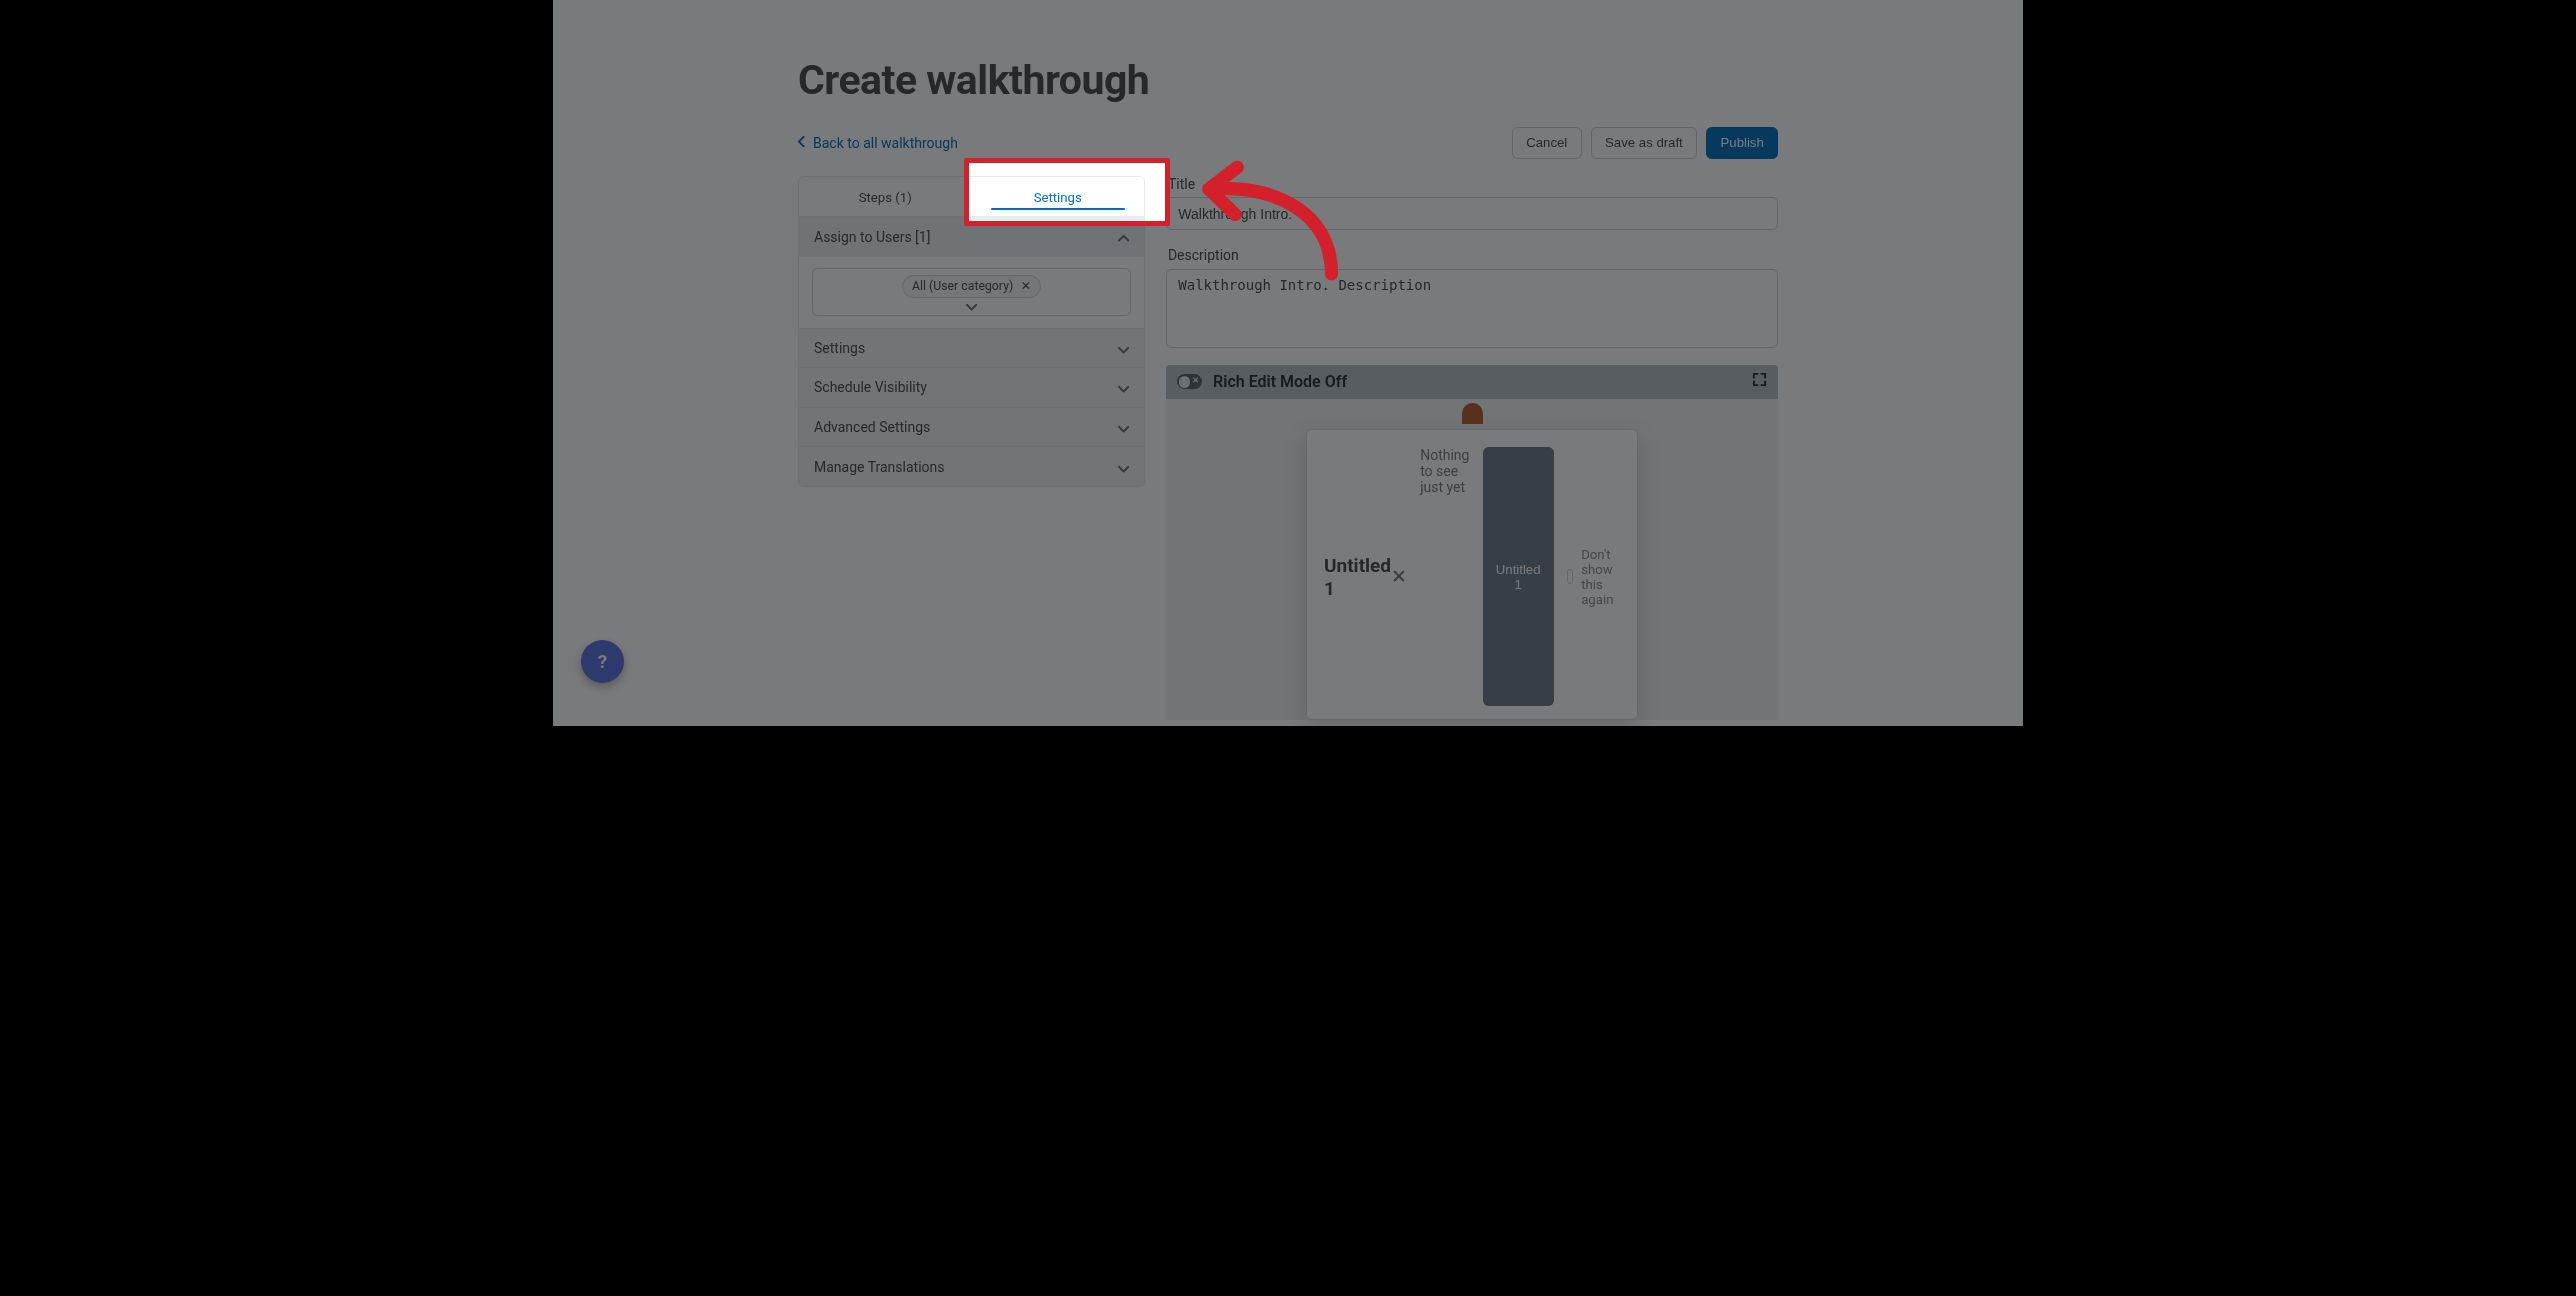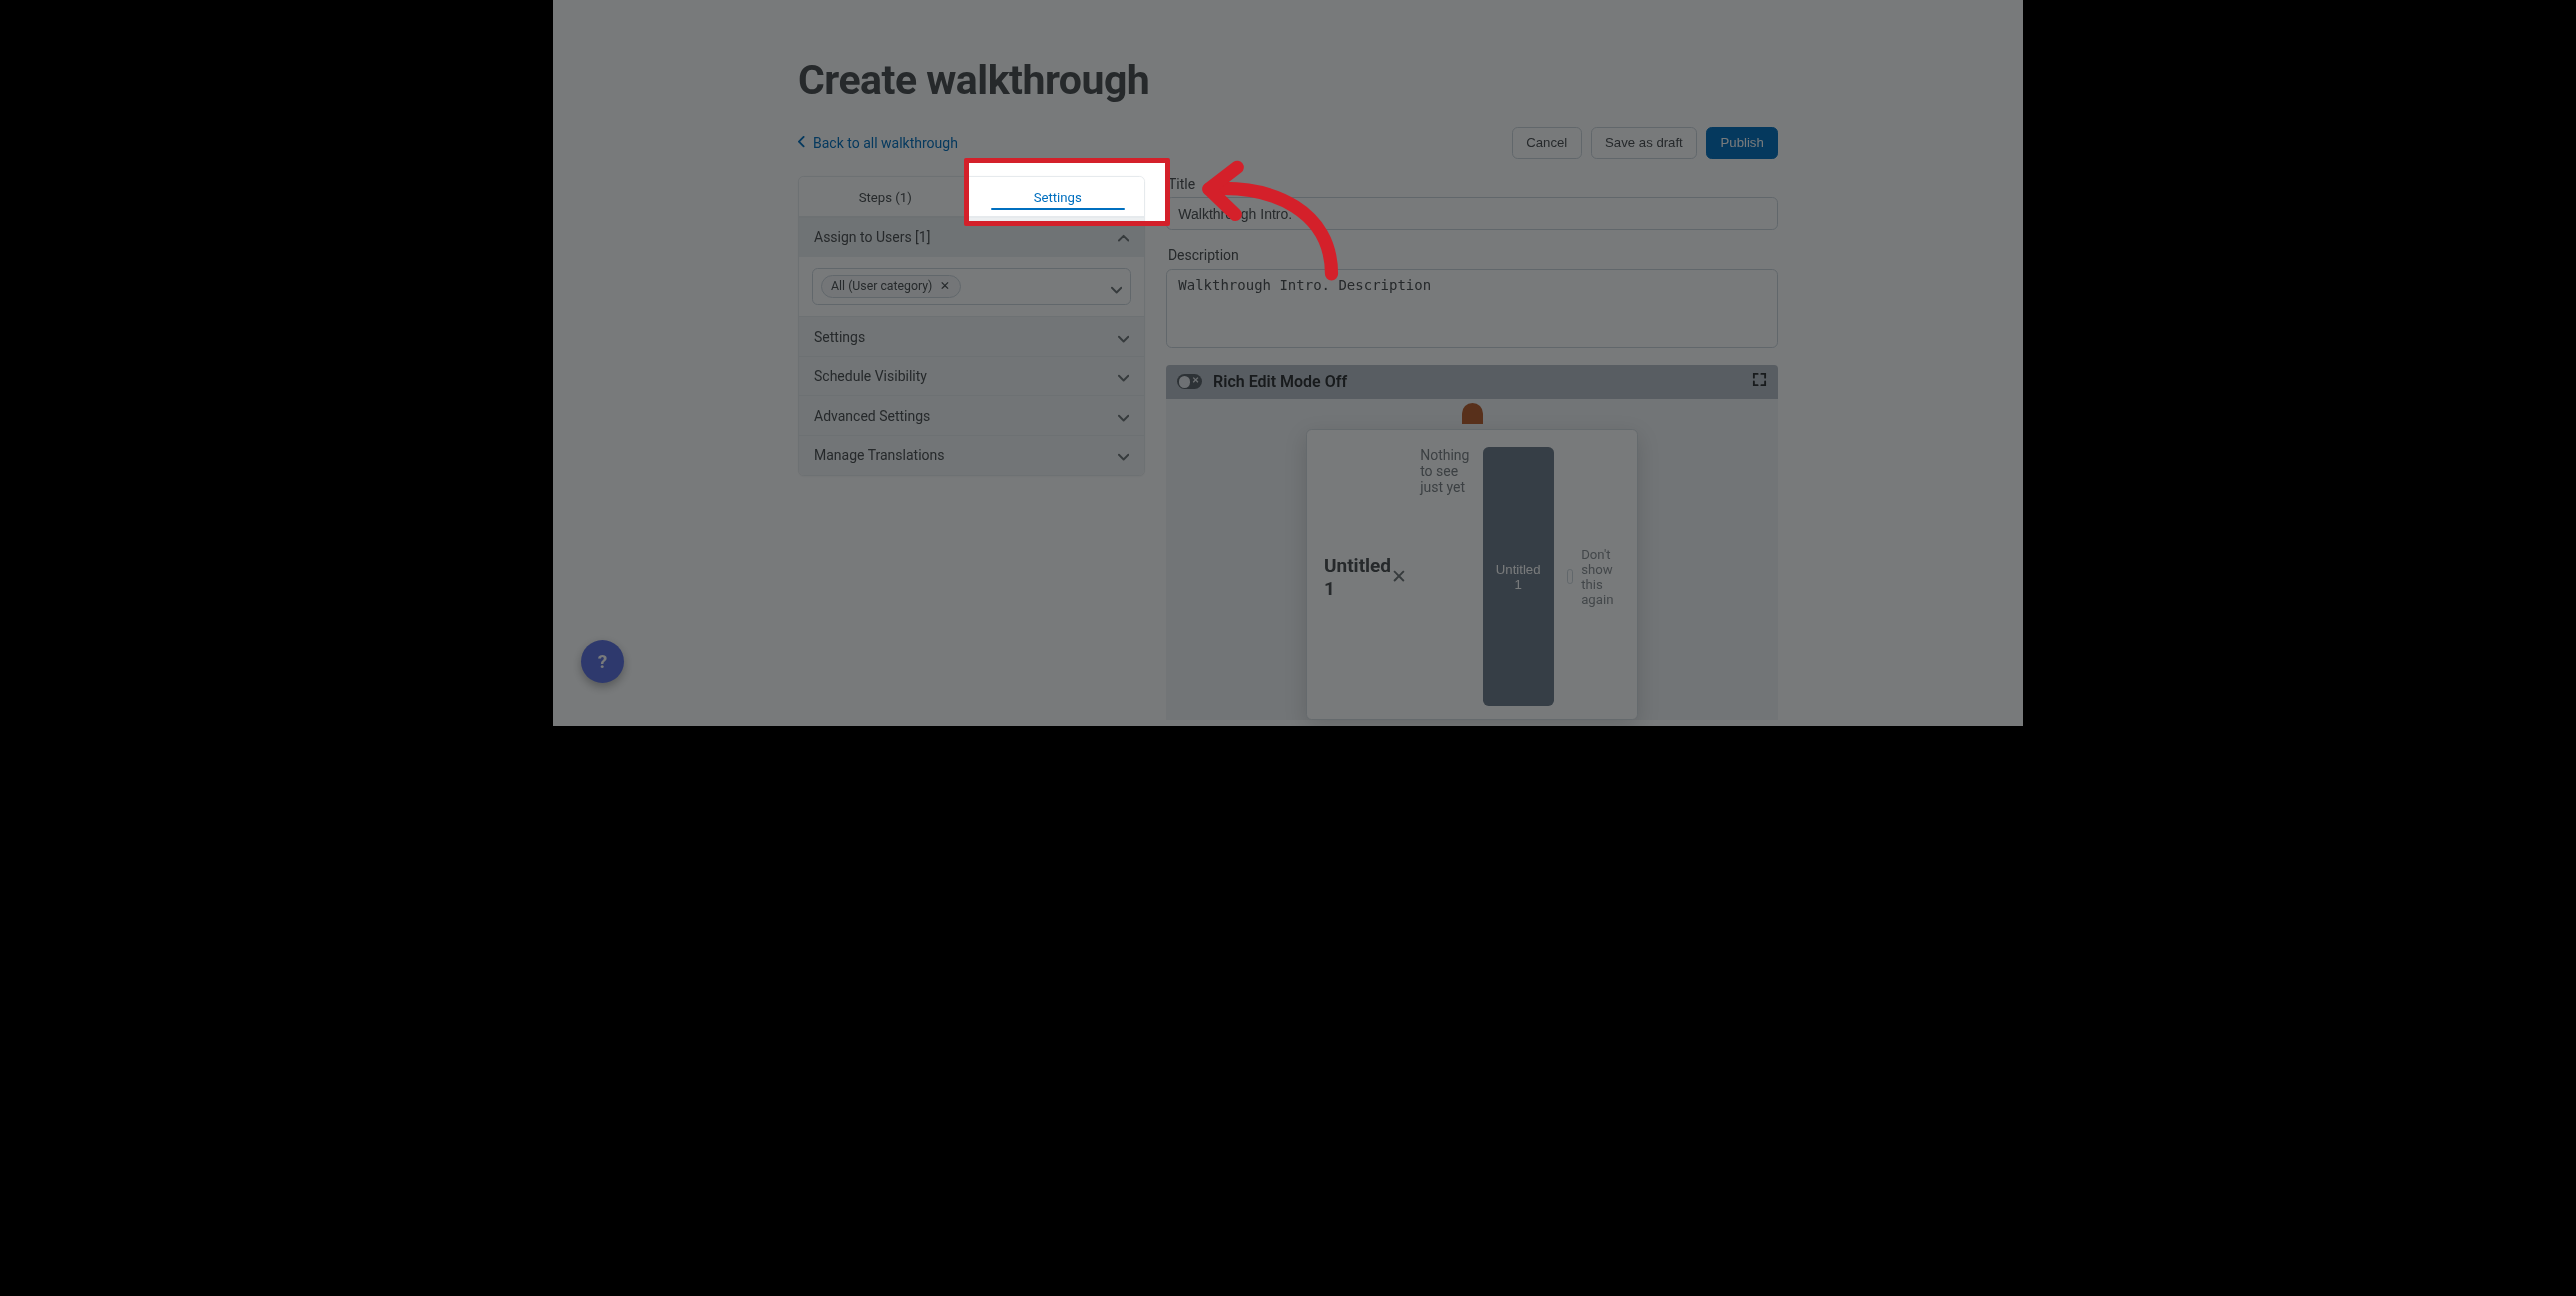--- a/index.html
+++ b/index.html
@@ -124,20 +124,21 @@
   .acc-body { padding: 11.3px 13.2px; background: #fff; }
   .chev { width: 11.3px; height: 11.3px; color: #6e7375; }
   .chip-field {
     border: 0.9px solid #cdd5dc;
     border-radius: 5.7px;
     padding: 5.7px 7.5px;
     display: flex;
     align-items: center;
     justify-content: space-between;
     background: #fff;
+    flex-direction: column;
   }
   .chip {
     display: inline-flex;
     align-items: center;
     gap: 7.5px;
     border: 0.9px solid #cdd5dc;
     border-radius: 13.2px;
     padding: 3.8px 9.4px;
     font-size: 12.3px;
     color: #494c4e;

